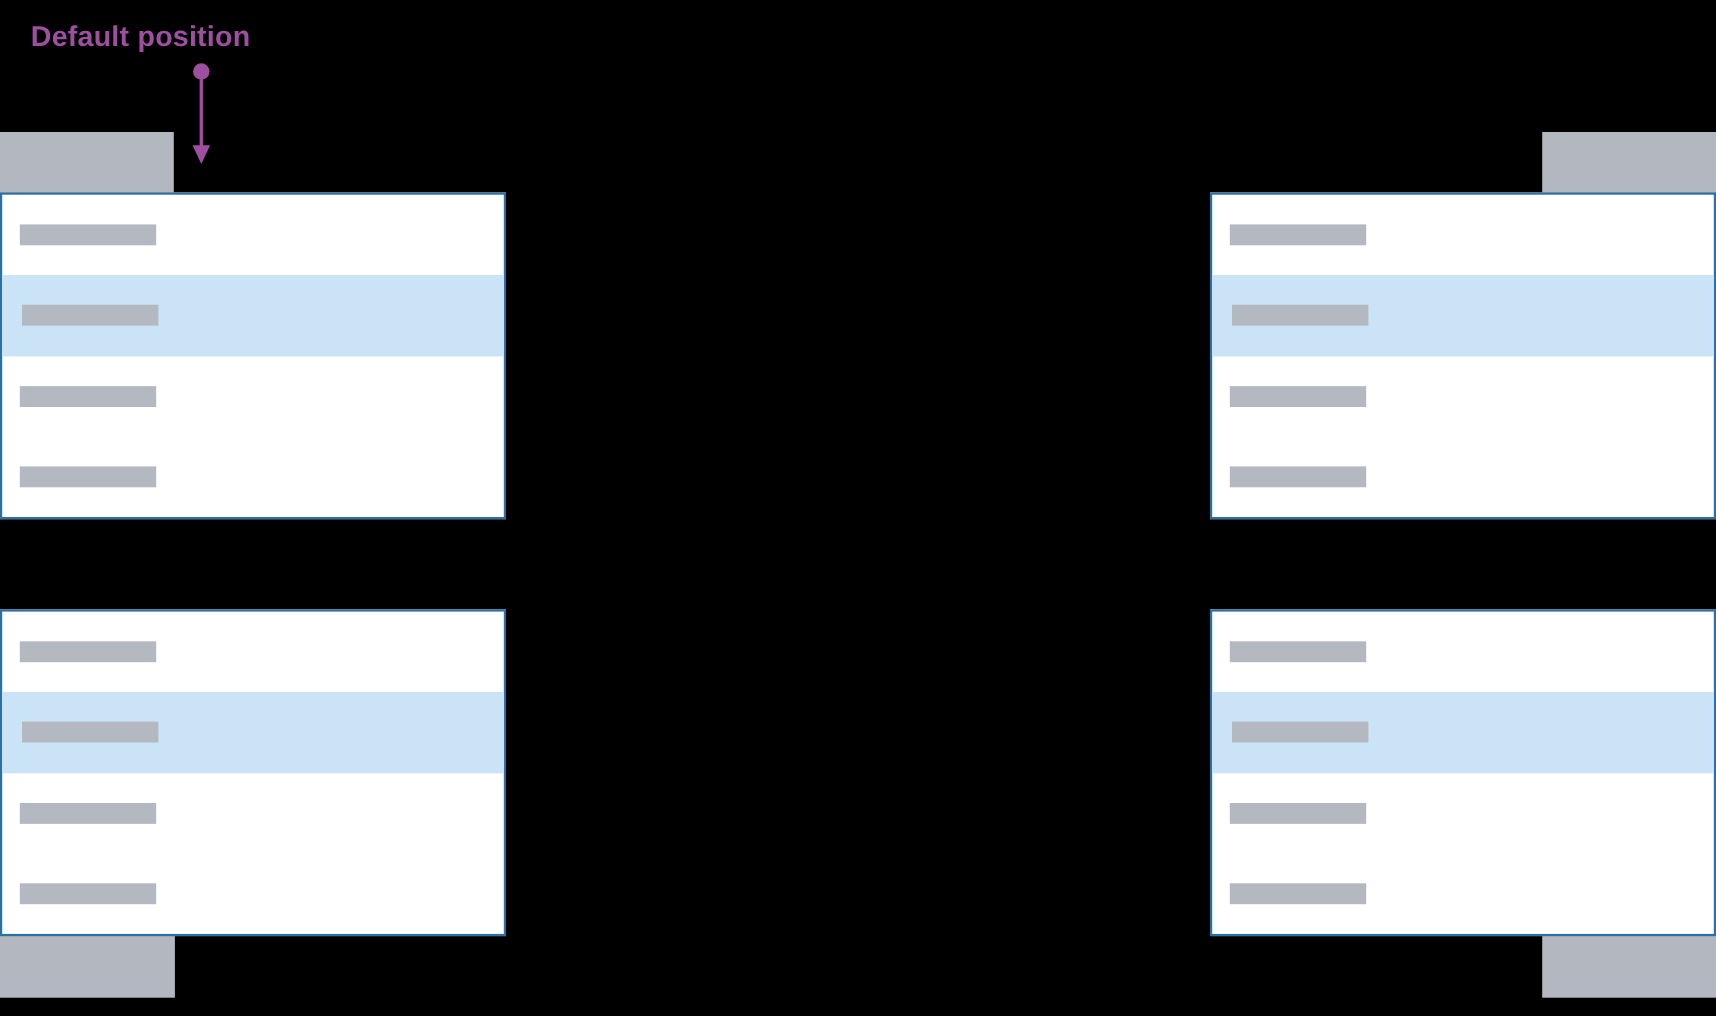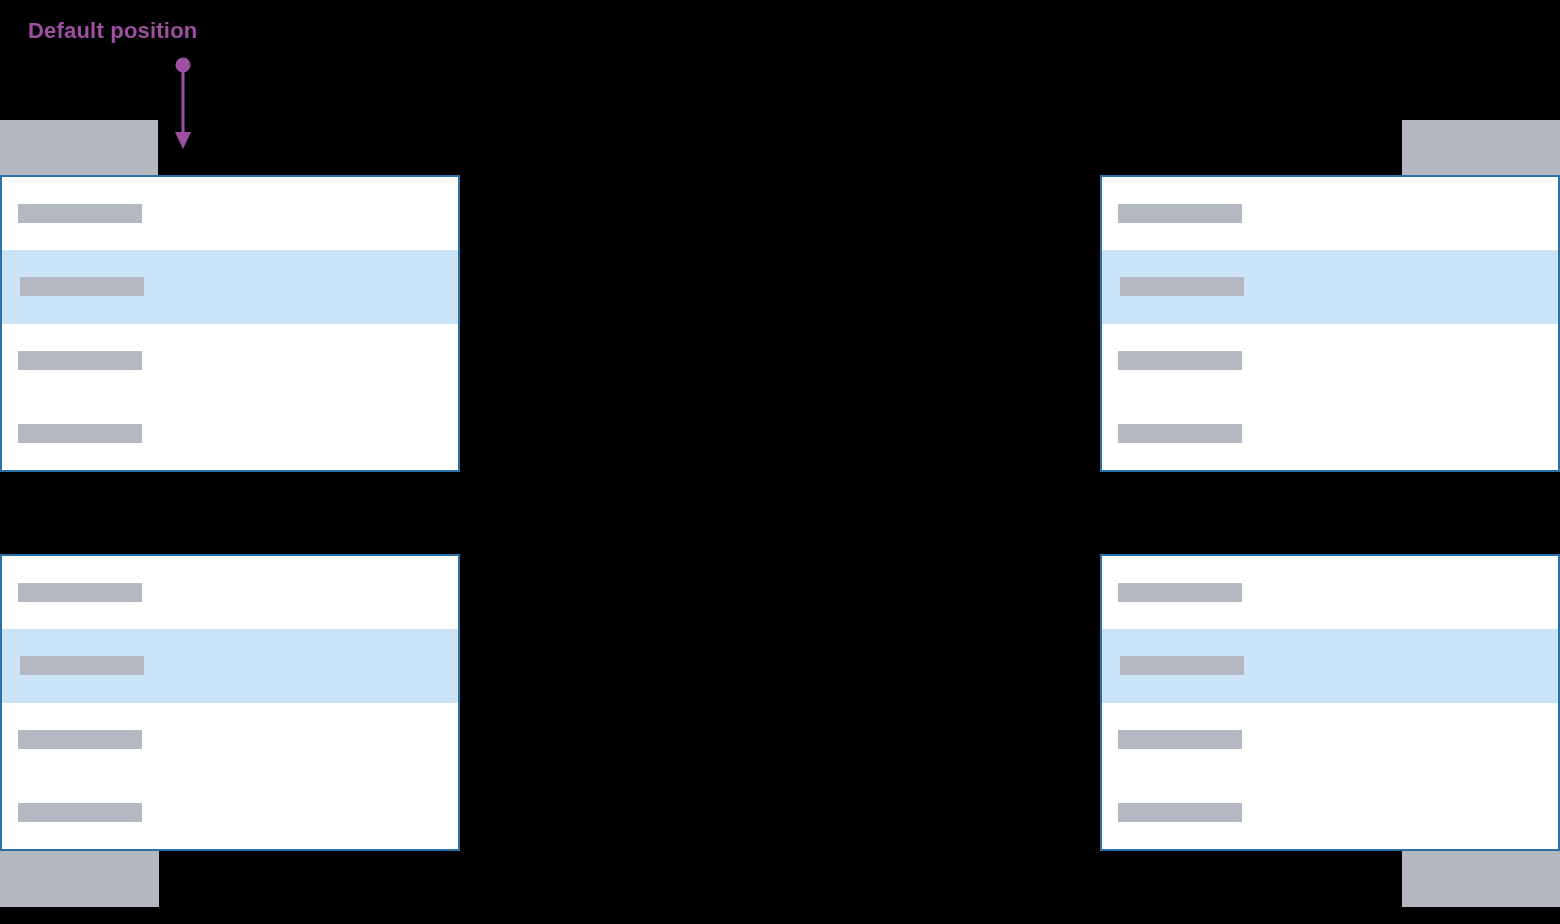--- a/index.html
+++ b/index.html
@@ -13,21 +13,21 @@
     width: 1560px;
     height: 924px;
     background: var(--background, #000000);
     overflow: hidden;
   }
   
   .annotation-label {
     position: absolute;
     left: 28px;
     top: 18px;
-    font-size: 22px;
+    font-size: 26px;
     font-weight: 600;
     letter-spacing: 0.2px;
     color: var(--annotation-purple, #9e4fa2);
     white-space: nowrap;
   }
   .annotation-arrow {
     position: absolute;
     left: 169px;
     top: 56px;
     width: 28px;

